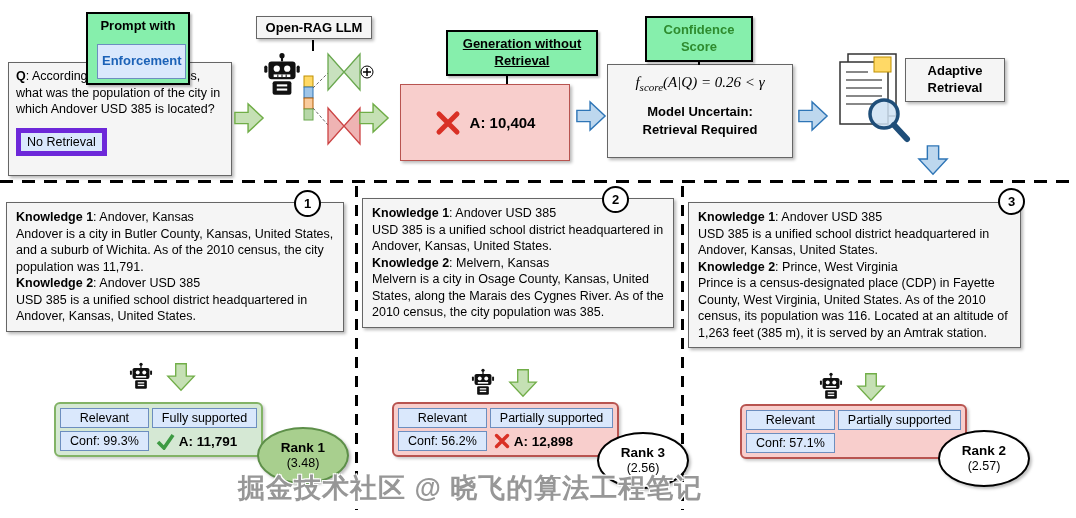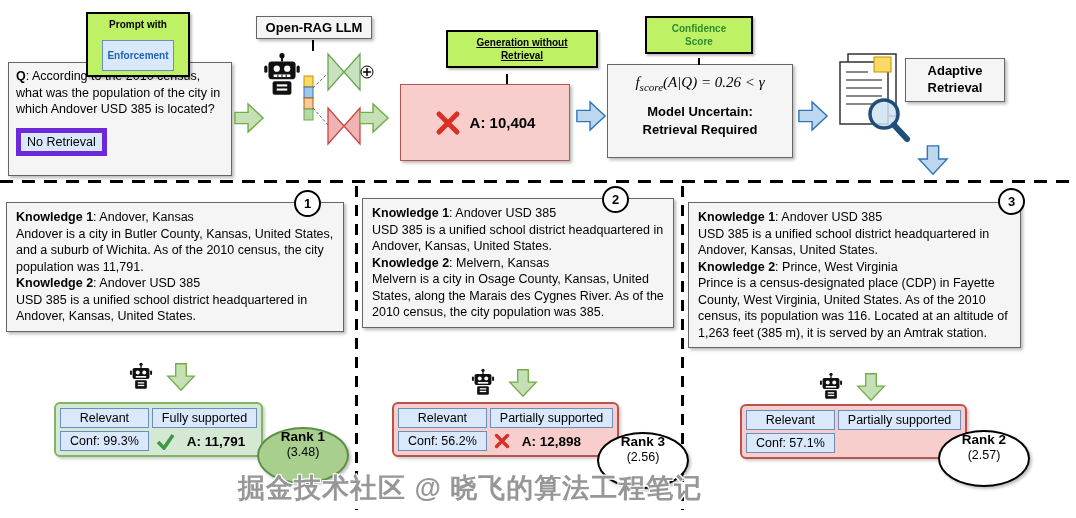--- a/index.html
+++ b/index.html
@@ -6,22 +6,22 @@
   body { margin: 0; background: #ddd; }
   .canvas { position: relative; width: 1076px; height: 518px; background: #ffffff;
     font-family: "Liberation Sans", sans-serif; overflow: hidden; }
 
   .hr-dash { position: absolute; left: 0; top: 180px; width: 1076px; height: 3px;
     background: repeating-linear-gradient(90deg, #000 0 13px, transparent 13px 22px); }
   .vr-dash { position: absolute; top: 186px; height: 324px; width: 3px;
     background: repeating-linear-gradient(180deg, #000 0 11px, transparent 11px 19px); }
 
   .abs { position: absolute; }
-  .callout { position: absolute; background: #bef264; border: 2px solid #000; padding: 4px 9px;
-    font-weight: bold; font-size: 10px; text-align: center; line-height: 1.3;
+  .callout { position: absolute; background: #86efac; border: 2px solid #000; padding: 4px 9px;
+    font-weight: bold; font-size: 13px; text-align: center; line-height: 1.3;
     box-shadow: 2px 2px 2px rgba(0,0,0,0.25); z-index: 3; }
   .graybox { position: absolute; background: #f5f5f5; border: 1px solid #666;
     box-shadow: 2px 2px 3px rgba(0,0,0,0.28); }
   .conn { position: absolute; width: 2px; background: #000; z-index: 2; }
 
   .qbox { left: 8px; top: 62px; width: 224px; height: 114px; padding: 5px 7px;
     font-size: 12.5px; line-height: 1.32; }
   .b { font-weight: bold; }
   .tag-blue { display: inline-block; background: #dae8fc; border: 5px solid #6d28d9;
     padding: 1px 6px; margin-top: 10px; font-size: 12.5px; }
@@ -56,25 +56,25 @@
 
   .robot-row { position: absolute; display: flex; align-items: flex-end; gap: 12px; }
 
   .result { position: absolute; padding: 4px; border-radius: 6px; display: grid;
     grid-template-columns: max-content max-content; gap: 3px; z-index: 2;
     box-shadow: 2px 2px 3px rgba(0,0,0,0.2); }
   .result.green { background: #d5e8d4; border: 2px solid #82b366; }
   .result.red { background: #f8cecc; border: 2px solid #b85450; }
   .cell { background: #dae8fc; border: 1px solid #6c8ebf; padding: 2px 9px;
     font-size: 12.5px; text-align: center; white-space: nowrap; }
-  .anscell { display: flex; align-items: center; gap: 12px; padding: 1px 4px;
+  .anscell { display: flex; align-items: center; gap: 4px; padding: 1px 4px;
     font-weight: bold; font-size: 13.5px; white-space: nowrap; text-align: center; }
 
   .rank { position: absolute; width: 92px; height: 57px; border-radius: 50%;
-    display: flex; flex-direction: column; align-items: center; 
+    display: flex; flex-direction: column; align-items: center; justify-content: center;
     z-index: 5; line-height: 1.2; text-align: center; }
   .rank .r1 { font-weight: bold; font-size: 13.5px; }
   .rank .r2 { font-size: 12.5px; }
   .rank.green { background: #a8cf8e; border: 2px solid #5d8f49; box-shadow: 2px 2px 3px rgba(0,0,0,0.25); }
   .rank.white { background: #fff; border: 2px solid #000; box-shadow: 2px 2px 3px rgba(0,0,0,0.25); }
 
   .watermark { position: absolute; left: 238px; top: 470px; font-size: 27px; font-weight: bold;
     color: #979797; letter-spacing: 1px; z-index: 10; white-space: nowrap;
     text-shadow: -1px -1px 0 #fff, 1px -1px 0 #fff, -1px 1px 0 #fff, 1px 1px 0 #fff; }
 </style>

